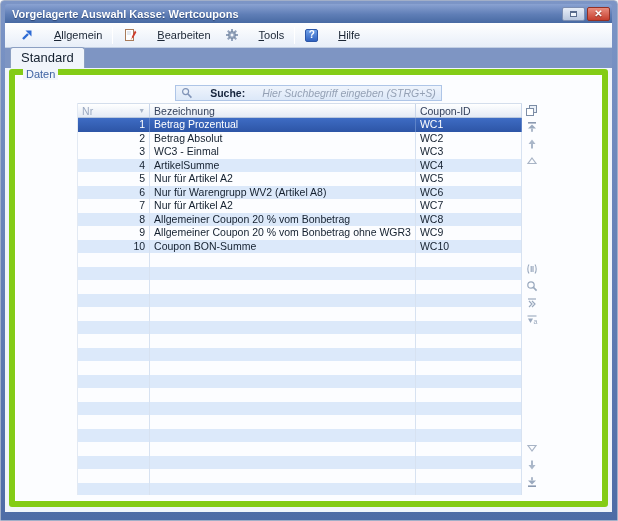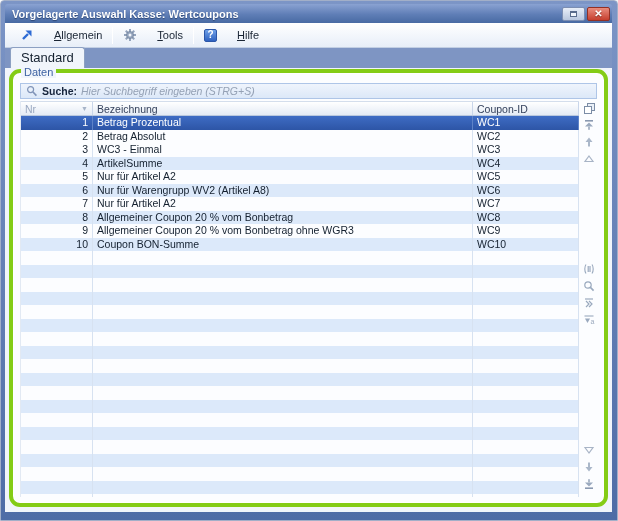--- a/index.html
+++ b/index.html
@@ -47,35 +47,35 @@
   
   .tabband{height:20px;background:#7E95C3;flex:0 0 auto;display:flex;align-items:flex-end;padding-left:5px;}
   .tab{
     background:#F1F5FB;border:1px solid #8CA0C2;border-bottom:none;
     border-radius:3px 3px 0 0;padding:2px 10px 3px 10px;font-size:13px;color:#14202F;cursor:default;
   }
 
   
   .contentpanel{flex:1;background:#F1F5FB;padding:1px 4px 5px 4px;display:flex;min-height:0;}
   .groupbox{
-    flex:1;border:4px solid #84cc16;border-radius:11px;position:relative;
+    flex:1;border:6px solid #84cc16;border-radius:3px;position:relative;
     background:#FCFDFF;box-shadow:inset 0 0 0 1px #FFFFFF;
-    padding:10px 7px 6px 7px;display:flex;flex-direction:column;min-height:0;
+    padding:10px 7px 6px 7px;display:flex;flex-direction:column;min-height:0;align-items:center;
   }
   .group-label{
     position:absolute;top:-7px;left:8px;background:#F1F5FB;padding:0 3px;
     font-size:11px;color:#3F63A3;
   }
 
   
   .searchbar{
     height:16px;flex:0 0 auto;margin-bottom:2px;
     background:linear-gradient(#EFF4FC,#DCE8F8);
     border:1px solid #AEC5E7;
-    display:flex;align-items:center;gap:4px;padding:0 5px;
+    display:flex;align-items:center;gap:17px;padding:0 5px;
   }
   .search-label{font-size:10.5px;font-weight:bold;color:#16243C;}
   .search-placeholder{font-size:10.5px;font-style:italic;color:#94A1B5;}
 
   
   .gridwrap{flex:1;display:flex;min-height:0;}
   .grid{flex:1;display:flex;flex-direction:column;min-width:0;overflow:hidden;border-left:1px solid #E2E9F3;}
   .gheader{display:flex;height:15px;flex:0 0 auto;background:linear-gradient(#FFFFFF,#E4EBF5);
     border-top:1px solid #D4DEEC;border-bottom:1px solid #B9C8DE;}
   .hcell{display:flex;align-items:center;font-size:10.5px;color:#35425C;padding:0 4px;border-right:1px solid #C9D6EA;overflow:hidden;white-space:nowrap;}
@@ -120,20 +120,30 @@
     <div class="tb-item">
       <svg class="tb-icon" viewBox="0 0 14 14">
         <line x1="3" y1="11" x2="8" y2="6" stroke="#2E6BD4" stroke-width="2.4"></line>
         <polygon points="5.5,2.5 11.5,2.5 11.5,8.5" fill="#2E6BD4"></polygon>
       </svg>
       <span class="tb-label">Allgemein</span>
     </div>
     <div class="tb-sep"></div>
     <div class="tb-item">
       <svg class="tb-icon" viewBox="0 0 14 14">
+        <rect x="2.5" y="1.5" width="8" height="11" fill="#FDFEFF" stroke="#A87B5A"></rect>
+        <line x1="4" y1="4" x2="8" y2="4" stroke="#C9D3E0" stroke-width="1"></line>
+        <line x1="4" y1="6" x2="8" y2="6" stroke="#C9D3E0" stroke-width="1"></line>
+        <polygon points="8.6,9.2 12,2.6 13.4,4.2 9.9,10.3" fill="#CE3B2A"></polygon>
+        <polygon points="8.2,9.8 9.6,10.9 7.6,11.8" fill="#E2B08C"></polygon>
+      </svg>
+      <span class="tb-label">Bearbeiten</span>
+    </div>
+    <div class="tb-item">
+      <svg class="tb-icon" viewBox="0 0 14 14">
         <g fill="#93A3BC">
           <rect x="6" y="1" width="2" height="12"></rect>
           <rect x="6" y="1" width="2" height="12" transform="rotate(45 7 7)"></rect>
           <rect x="6" y="1" width="2" height="12" transform="rotate(90 7 7)"></rect>
           <rect x="6" y="1" width="2" height="12" transform="rotate(135 7 7)"></rect>
         </g>
         <circle cx="7" cy="7" r="3.6" fill="#93A3BC" stroke="#6F8096" stroke-width="0.6"></circle>
         <circle cx="7" cy="7" r="1.5" fill="#F4F7FB"></circle>
       </svg>
       <span class="tb-label">Tools</span>

